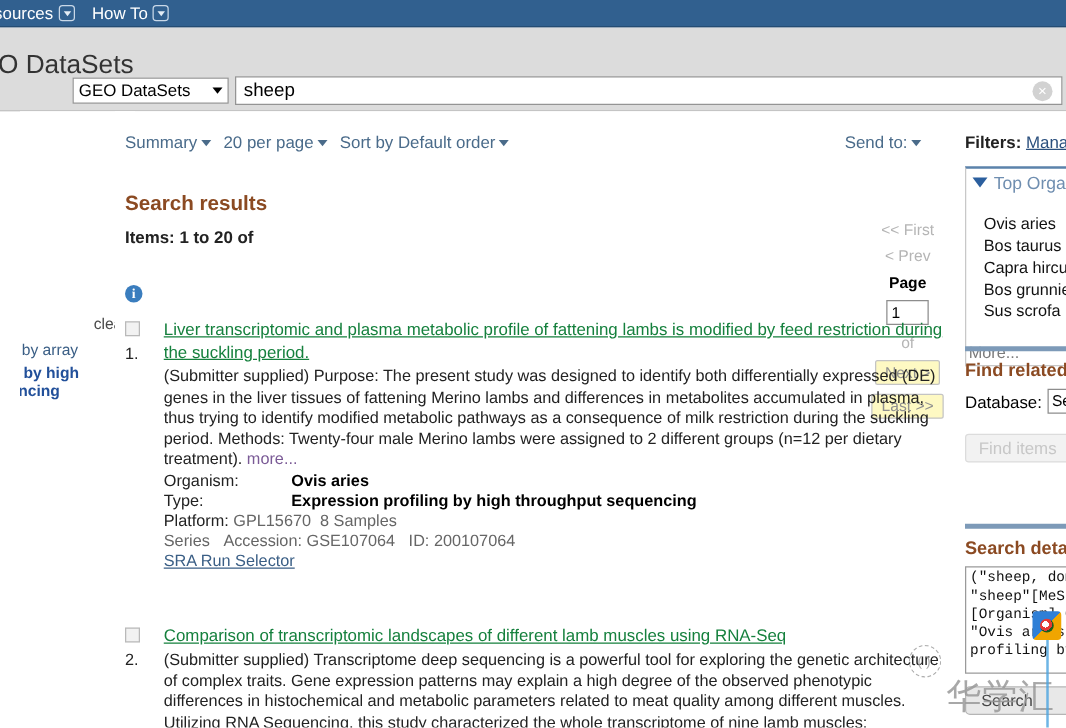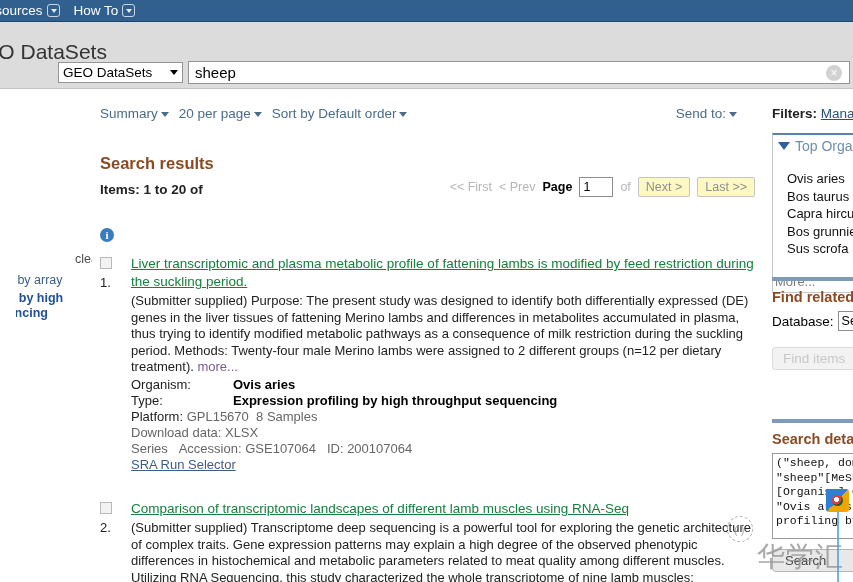--- a/index.html
+++ b/index.html
@@ -161,20 +161,21 @@
     font-size: 16.5px; font-weight: bold; color: #8b4a22;
   }
   .res-count {
     position: absolute; left: 8px; top: 93px;
     font-size: 13.5px; font-weight: bold; color: #222;
   }
   .pager {
     position: absolute; right: 9px; top: 88px;
     display: flex; align-items: center; gap: 7px;
     font-size: 12.5px;
+    flex-direction: column;
   }
   .pg-dis { color: #b5b5b5; }
   .pg-lbl { color: #000000; font-weight: bold; }
   .pg-input {
     width: 34px; height: 20px;
     border: 1px solid #8d8d8d; background: #fff;
     font-size: 12.5px; padding: 0 3px;
     font-family: "Liberation Sans", sans-serif;
   }
   .pg-of { color: #b5b5b5; }
@@ -445,24 +446,20 @@
         </span>
         <span class="meta-row">
           <span class="k lbl">Type:</span><span class="val-b">Expression profiling by high throughput sequencing</span>
         </span>
         <span class="meta-row">
           <span class="lbl">Platform:</span>
           <span class="gray">GPL15670</span>
           &nbsp;<span class="gray">8 Samples</span>
         </span>
         <span class="meta-row">
-          <span class="gray">Download data:</span>
-          <span class="gray">XLSX</span>
-        </span>
-        <span class="meta-row">
           <span class="gray">Series</span>
           &nbsp;&nbsp;<span class="gray">Accession:</span>
           <span class="gray">GSE107064</span>
           &nbsp;&nbsp;<span class="gray">ID:</span>
           <span class="gray">200107064</span>
         </span>
         <span class="meta-row">
           <span class="lnk">SRA Run Selector</span>
         </span>
       </div>

